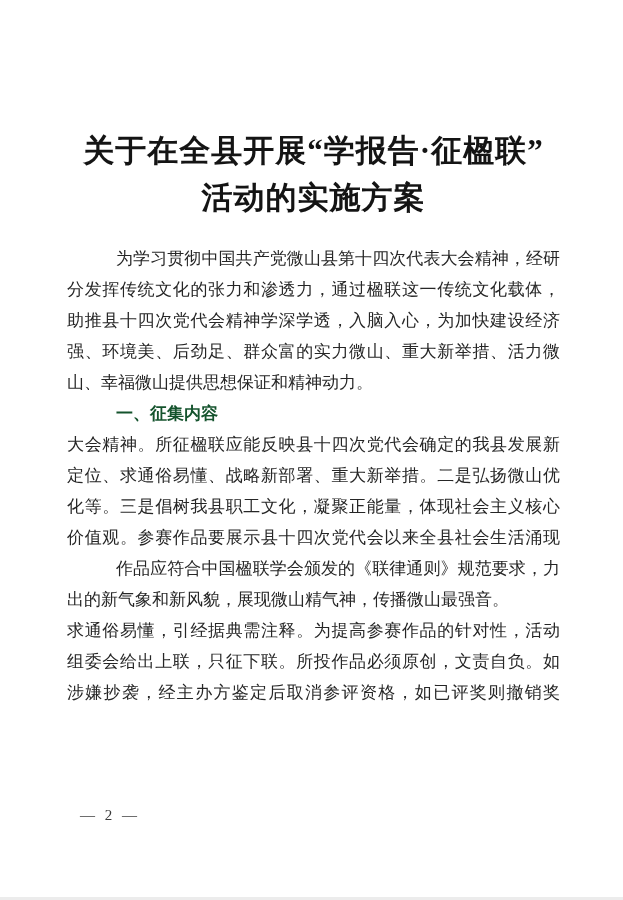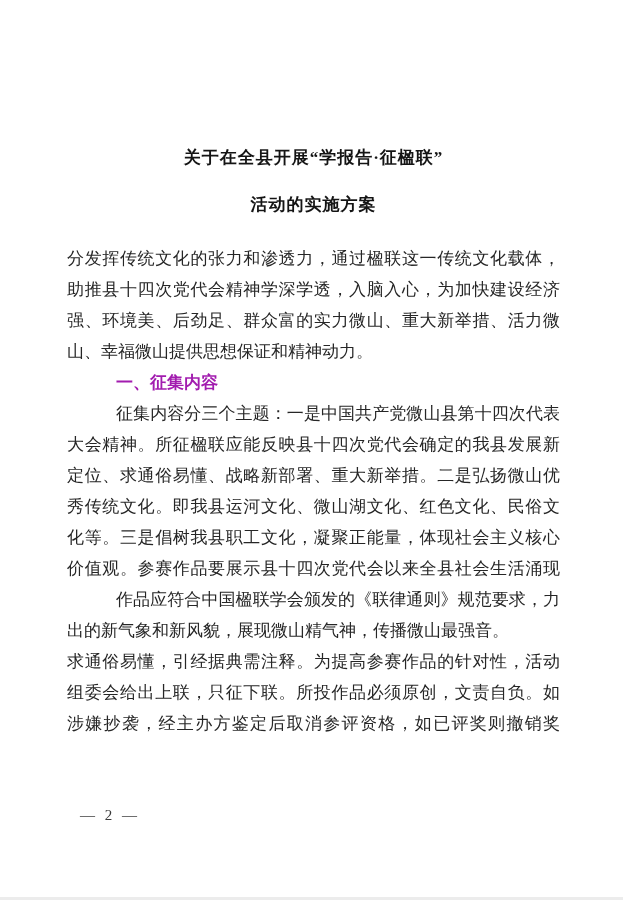--- a/index.html
+++ b/index.html
@@ -12,25 +12,25 @@
     width: 623px;
     height: 900px;
     background: #ffffff;
     overflow: hidden;
     font-family: "Liberation Serif", "DejaVu Serif", serif;
     color: #222222;
   }
   .title-block {
     position: absolute;
     left: 67px;
-    top: 134px;
+    top: 127px;
     width: 493px;
     text-align: center;
     font-weight: bold;
-    font-size: 17px;
+    font-size: 31px;
     line-height: 47px;
     color: #141414;
     letter-spacing: 1px;
   }
   .body-block {
     position: absolute;
     left: 67px;
     top: 243px;
     width: 493px;
     font-size: 17px;
@@ -45,21 +45,21 @@
     text-indent: 49px;
   }
   .line.end {
     text-align-last: left;
   }
   .heading {
     font-weight: bold;
     text-indent: 49px;
     text-align: left;
     text-align-last: left;
-    color: #a21caf;
+    color: #14532d;
     line-height: 31px;
   }
   .page-num {
     position: absolute;
     left: 80px;
     top: 804px;
     font-size: 15px;
     line-height: 22px;
     letter-spacing: 3px;
     color: #3a3a3a;
@@ -77,31 +77,30 @@
 <body>
 
 <div class="page">
 
   <div class="title-block">
     <div>关于在全县开展“学报告·征楹联”</div>
     <div>活动的实施方案</div>
   </div>
 
   <div class="body-block">
+    <div class="line first">为学习贯彻中国共产党微山县第十四次代表大会精神，经研</div>
     <div class="line">分发挥传统文化的张力和渗透力，通过楹联这一传统文化载体，</div>
     <div class="line">助推县十四次党代会精神学深学透，入脑入心，为加快建设经济</div>
     <div class="line">强、环境美、后劲足、群众富的实力微山、重大新举措、活力微</div>
     <div class="line end">山、幸福微山提供思想保证和精神动力。</div>
 
     <div class="heading">一、征集内容</div>
 
-    <div class="line first">征集内容分三个主题：一是中国共产党微山县第十四次代表</div>
     <div class="line">大会精神。所征楹联应能反映县十四次党代会确定的我县发展新</div>
     <div class="line">定位、求通俗易懂、战略新部署、重大新举措。二是弘扬微山优</div>
-    <div class="line">秀传统文化。即我县运河文化、微山湖文化、红色文化、民俗文</div>
     <div class="line">化等。三是倡树我县职工文化，凝聚正能量，体现社会主义核心</div>
     <div class="line">价值观。参赛作品要展示县十四次党代会以来全县社会生活涌现</div>
     <div class="line first">作品应符合中国楹联学会颁发的《联律通则》规范要求，力</div>
 
     <div class="line end">出的新气象和新风貌，展现微山精气神，传播微山最强音。</div>
     <div class="line">求通俗易懂，引经据典需注释。为提高参赛作品的针对性，活动</div>
     <div class="line">组委会给出上联，只征下联。所投作品必须原创，文责自负。如</div>
     <div class="line">涉嫌抄袭，经主办方鉴定后取消参评资格，如已评奖则撤销奖</div>
   </div>
 

